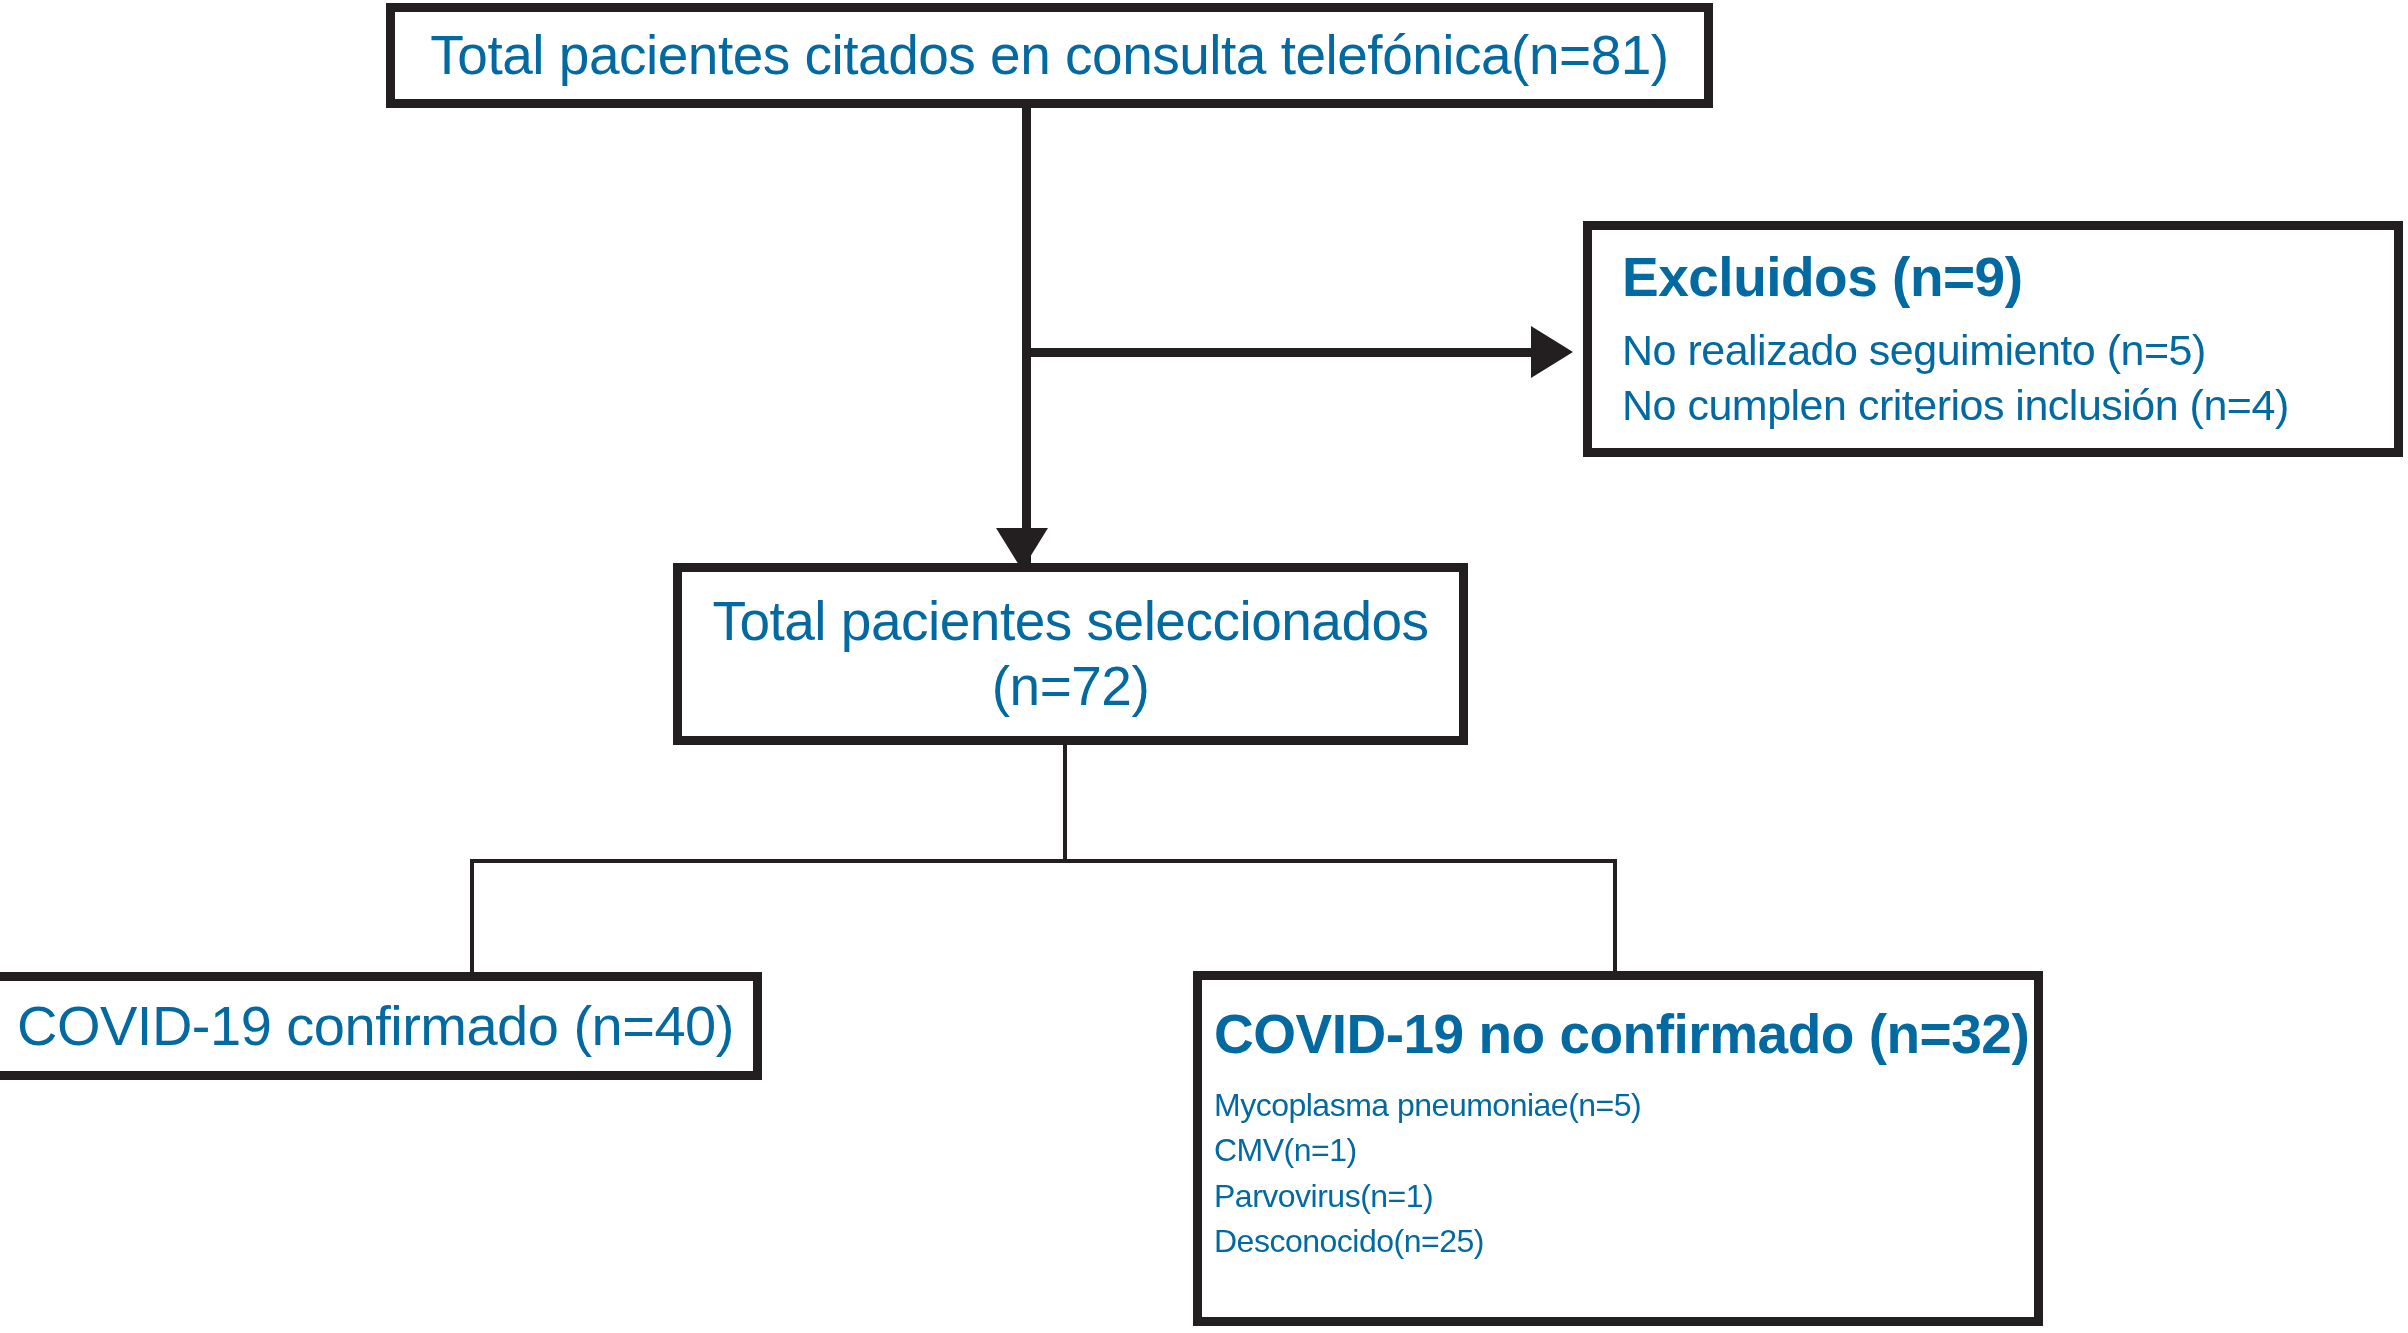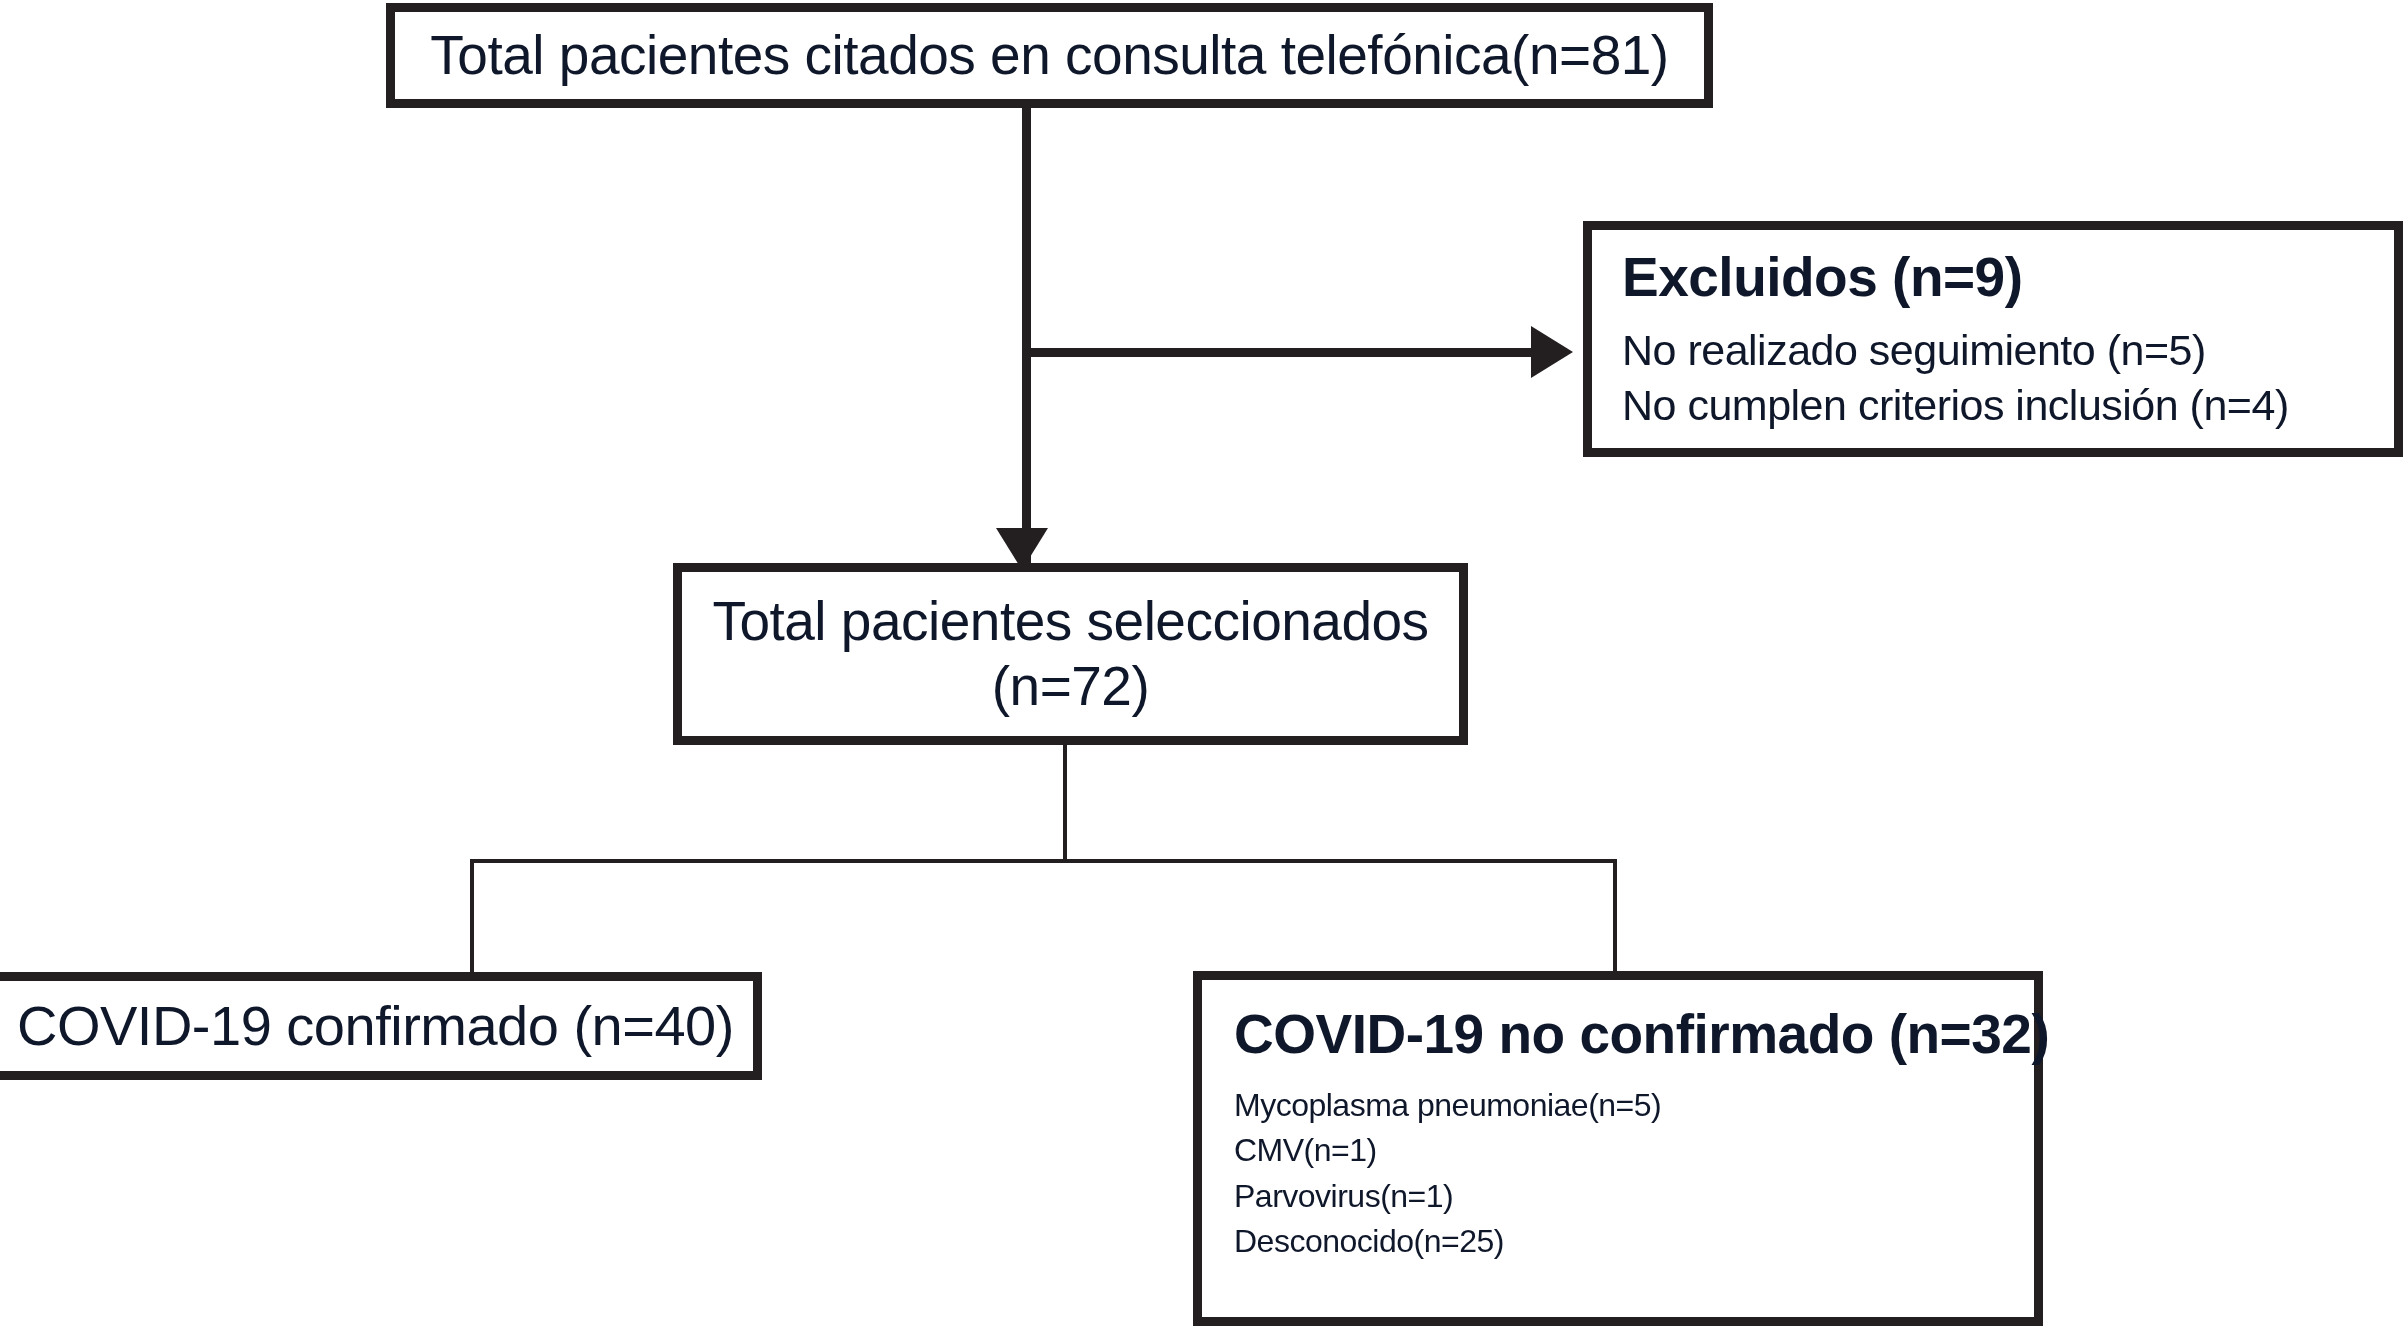--- a/index.html
+++ b/index.html
@@ -27,21 +27,21 @@
     display: flex;
     flex-direction: column;
     justify-content: center;
   }
 
   .box-line {
     font-size: 54px;
     line-height: 1.18;
     letter-spacing: -0.5px;
     white-space: nowrap;
-    color: #0f172a;
+    color: #0369a1;
   }
   .center { text-align: center; }
   .left   { text-align: left; }
 
   
   #box-total-citados {
     left: 386px; top: 3px; width: 1327px; height: 105px;
     align-items: center;
   }
   #box-total-citados .box-line { font-size: 55px; }
@@ -62,21 +62,21 @@
 
   #box-covid-confirmado {
     left: -10px; top: 972px; width: 772px; height: 108px;
     align-items: flex-start;
     padding-left: 18px;
   }
   #box-covid-confirmado .box-line { font-size: 56px; }
 
   #box-covid-no-confirmado {
     left: 1193px; top: 971px; width: 850px; height: 355px;
-    padding-left: 32px;
+    padding-left: 12px;
     justify-content: flex-start;
     padding-top: 22px;
   }
   #box-covid-no-confirmado .heading { font-size: 55px; font-weight: bold; margin-bottom: 16px; }
   #box-covid-no-confirmado .sub     { font-size: 32px; line-height: 1.42; }
 
   
   .conn {
     position: absolute;
     background: #231f20;

